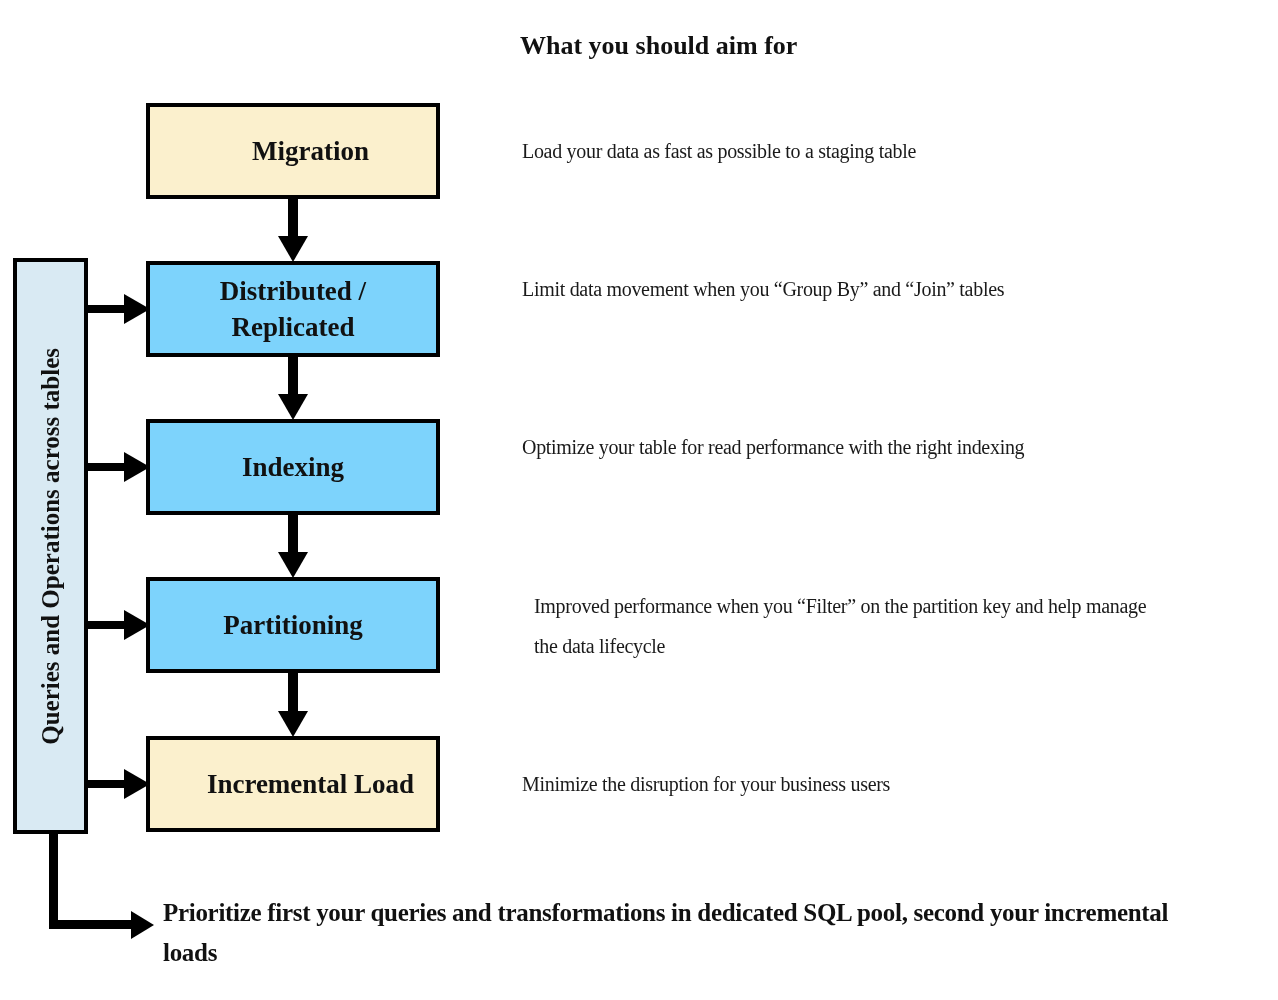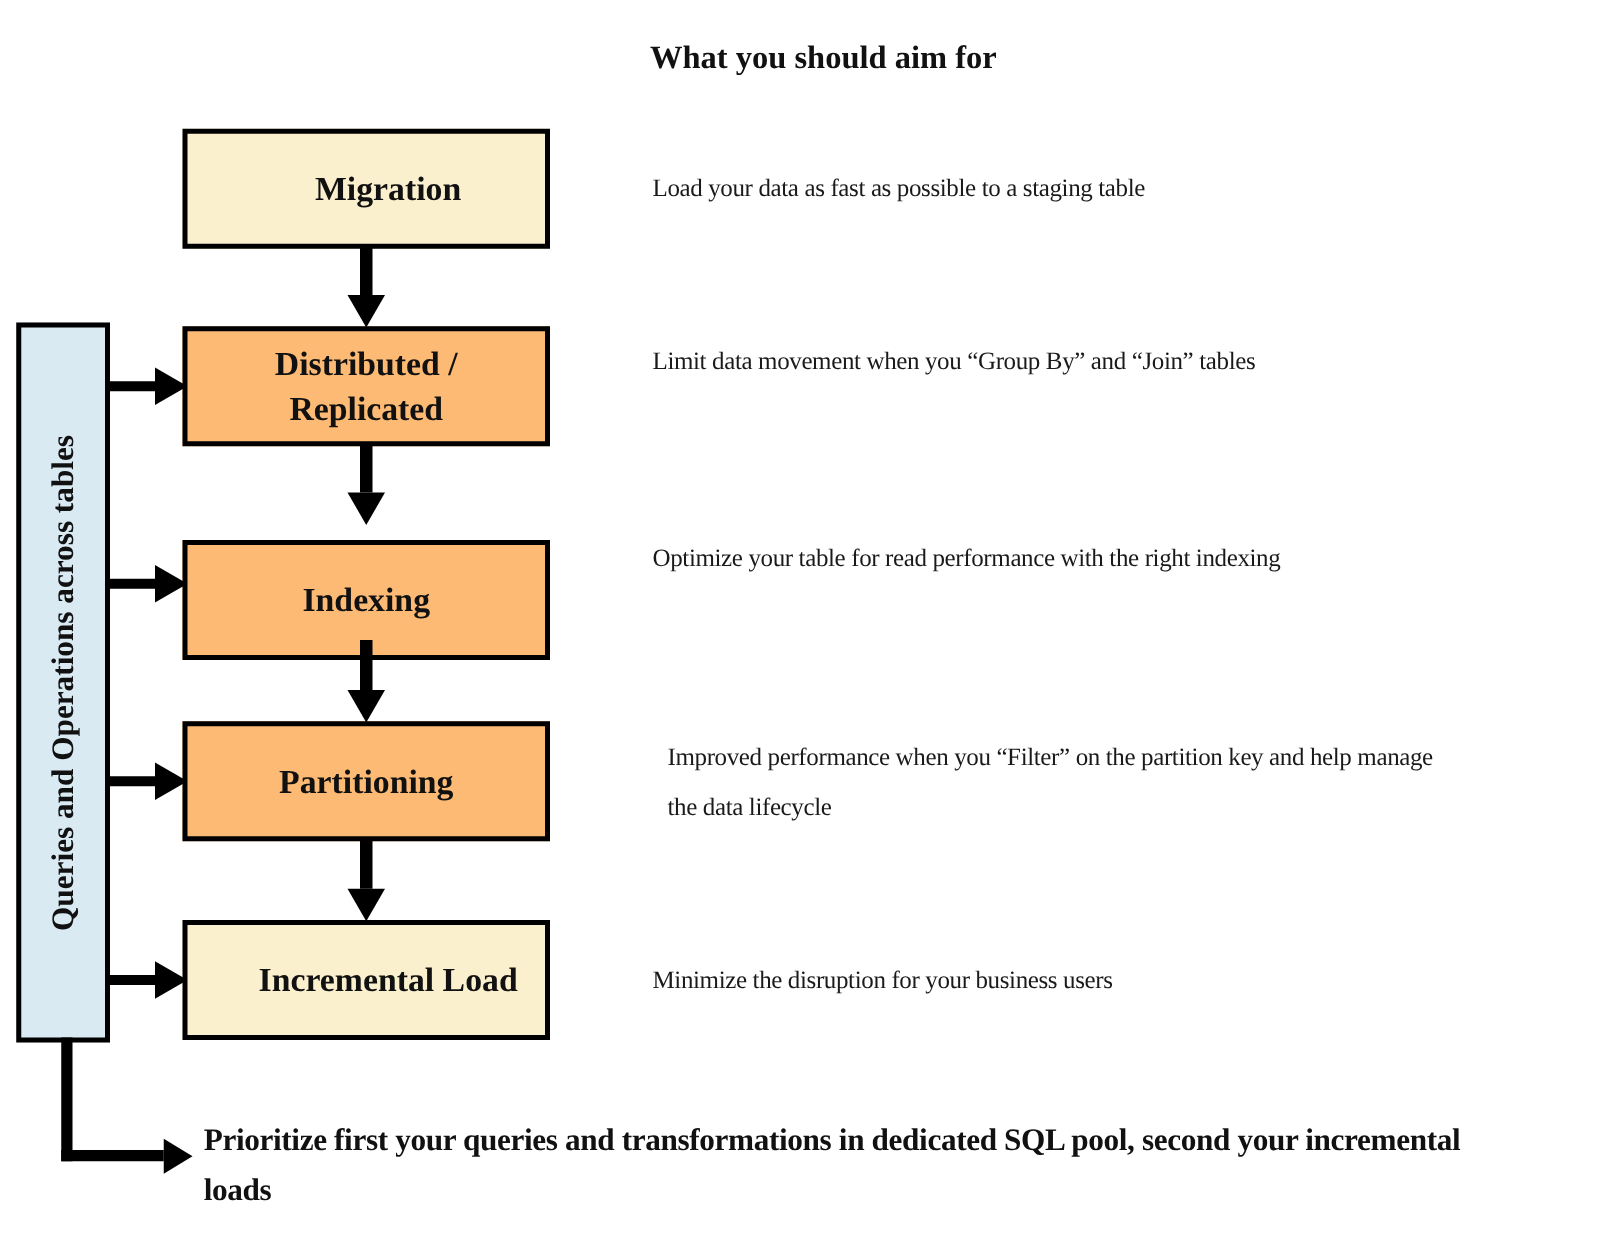--- a/index.html
+++ b/index.html
@@ -13,24 +13,24 @@
   }
   
   .flow-box {
     position:absolute; left:146px; width:294px; height:96px;
     border:4px solid #000; box-sizing:border-box;
     display:flex; align-items:center; justify-content:center;
     text-align:center; font-weight:bold; font-size:27px; line-height:36px;
     white-space:pre-line; color:#111;
   }
   .fill-yellow { background:#FBF0CD;padding-left:35px; }
-  .fill-green  { background:#fdba74; }
+  .fill-green  { background:#7dd3fc; }
   #box-migration    { top:103px; }
   #box-distributed  { top:261px; }
-  #box-indexing     { top:432px; }
+  #box-indexing     { top:419px; }
   #box-partitioning { top:577px; }
   #box-incremental  { top:736px; }
 
   
   .sidebar {
     position:absolute; left:13px; top:258px; width:75px; height:576px;
     background:#D9EAF3; border:4px solid #000; box-sizing:border-box;
     display:flex; align-items:center; justify-content:center;
   }
   .sidebar-label {

